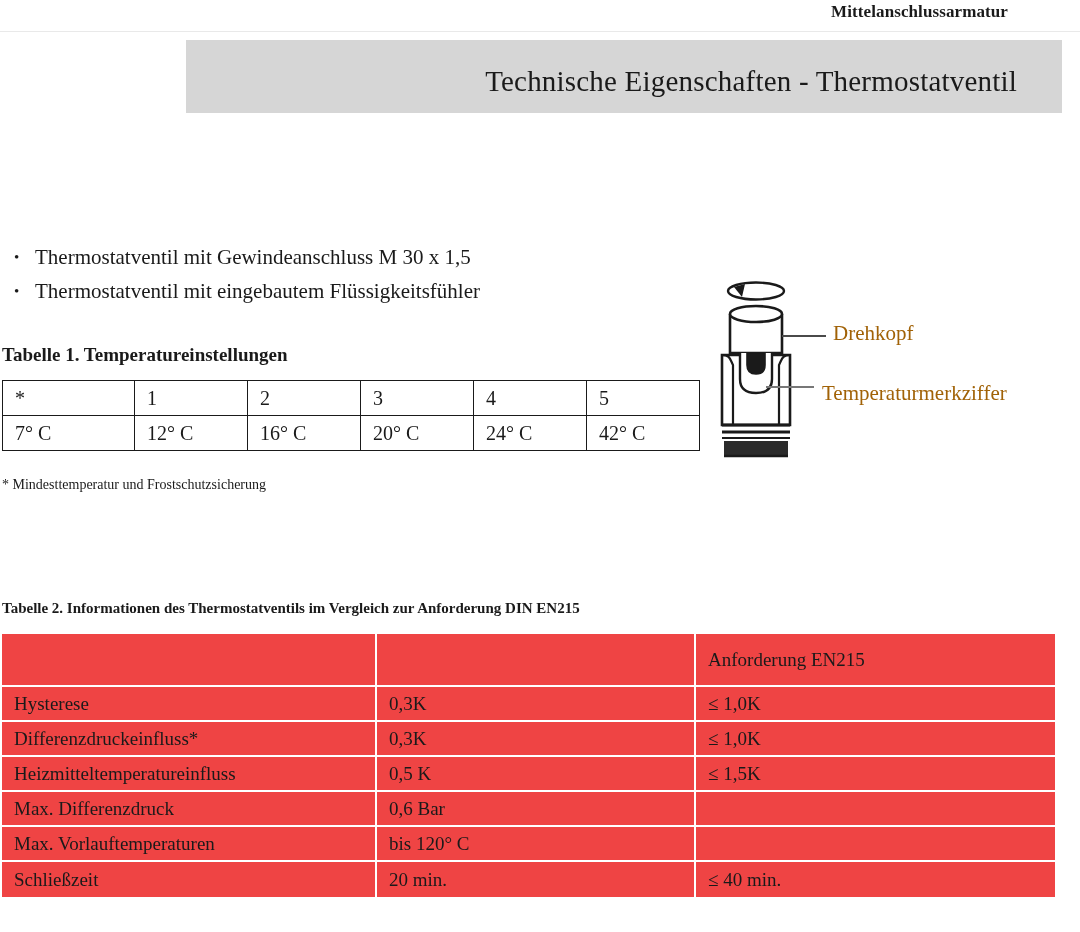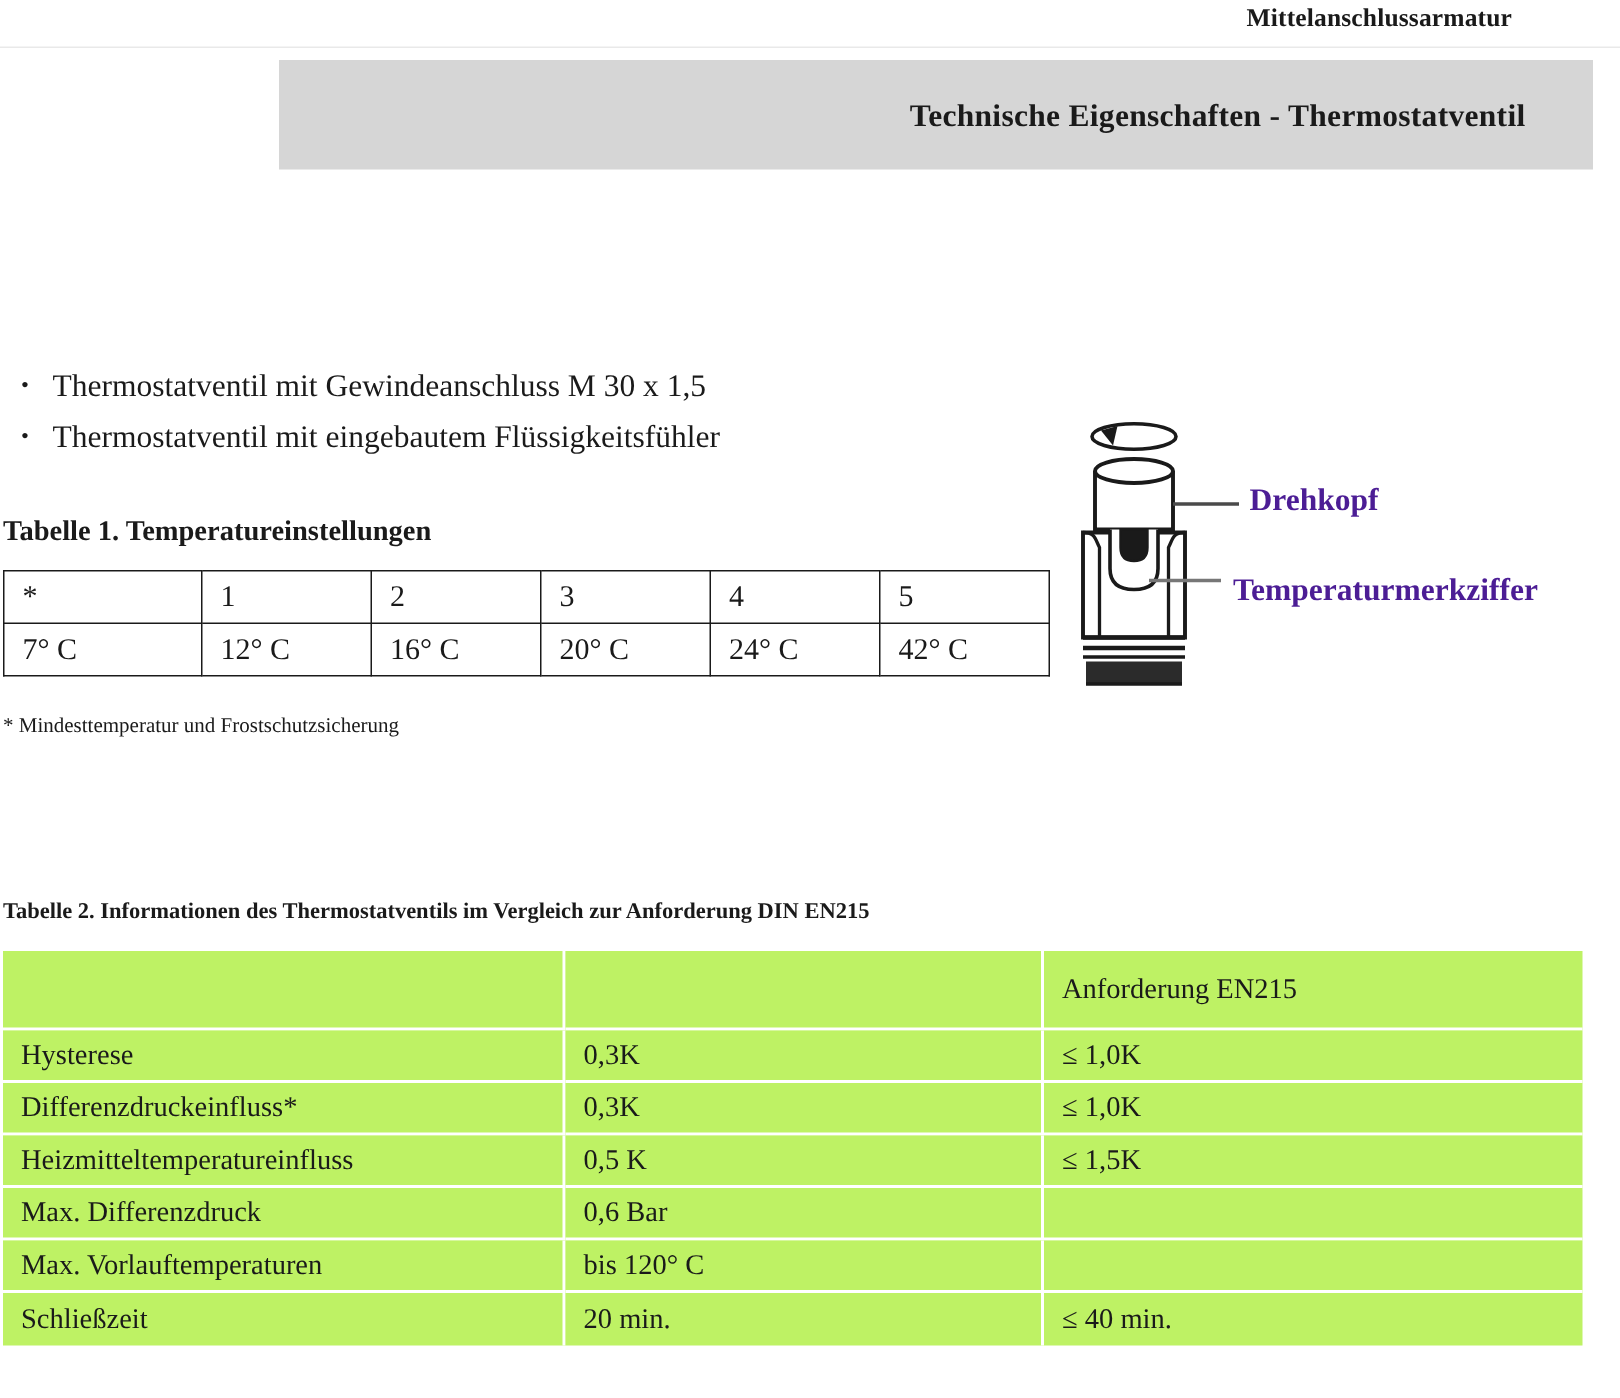--- a/index.html
+++ b/index.html
@@ -47,22 +47,22 @@
     left: 186px;
     width: 876px;
     height: 73px;
     background: #d6d6d6;
     box-sizing: border-box;
   }
   .title-banner-text {
     position: absolute;
     right: 45px;
     top: 25px;
-    font-size: 21px;
-    font-weight: bold;
+    font-size: 29px;
+    font-weight: normal;
     white-space: nowrap;
     letter-spacing: 0.2px;
     text-align: right;
   }
 
   
   .bullets {
     position: absolute;
     top: 240px;
     left: 6px;
@@ -127,23 +127,23 @@
     position: absolute;
     top: 275px;
     left: 700px;
     width: 380px;
     height: 185px;
   }
   .figure svg { display: block; }
   .fig-label {
     position: absolute;
     font-size: 21px;
-    font-weight: bold;
-    white-space: nowrap;
-    color: #4c1d95;
+    font-weight: normal;
+    white-space: nowrap;
+    color: #a16207;
   }
   .fig-label.drehkopf { left: 133px; top: 46px; }
   .fig-label.merkziffer { left: 122px; top: 106px; }
 
   
   .t2-caption {
     position: absolute;
     top: 600px;
     left: 2px;
     font-size: 15px;
@@ -153,21 +153,21 @@
   .table2 {
     position: absolute;
     top: 634px;
     left: 2px;
     width: 1053px;
     border-collapse: separate;
     border-spacing: 0;
     table-layout: fixed;
   }
   .table2 td {
-    background: #bef264;
+    background: #ef4444;
     font-size: 19px;
     vertical-align: middle;
     padding: 0 15px 0 12px;
     height: 35px;
     border-right: 2px solid #ffffff;
     border-bottom: 2px solid #ffffff;
     white-space: nowrap;
     box-sizing: border-box;
   }
   .table2 td.last-col { border-right: none; }

